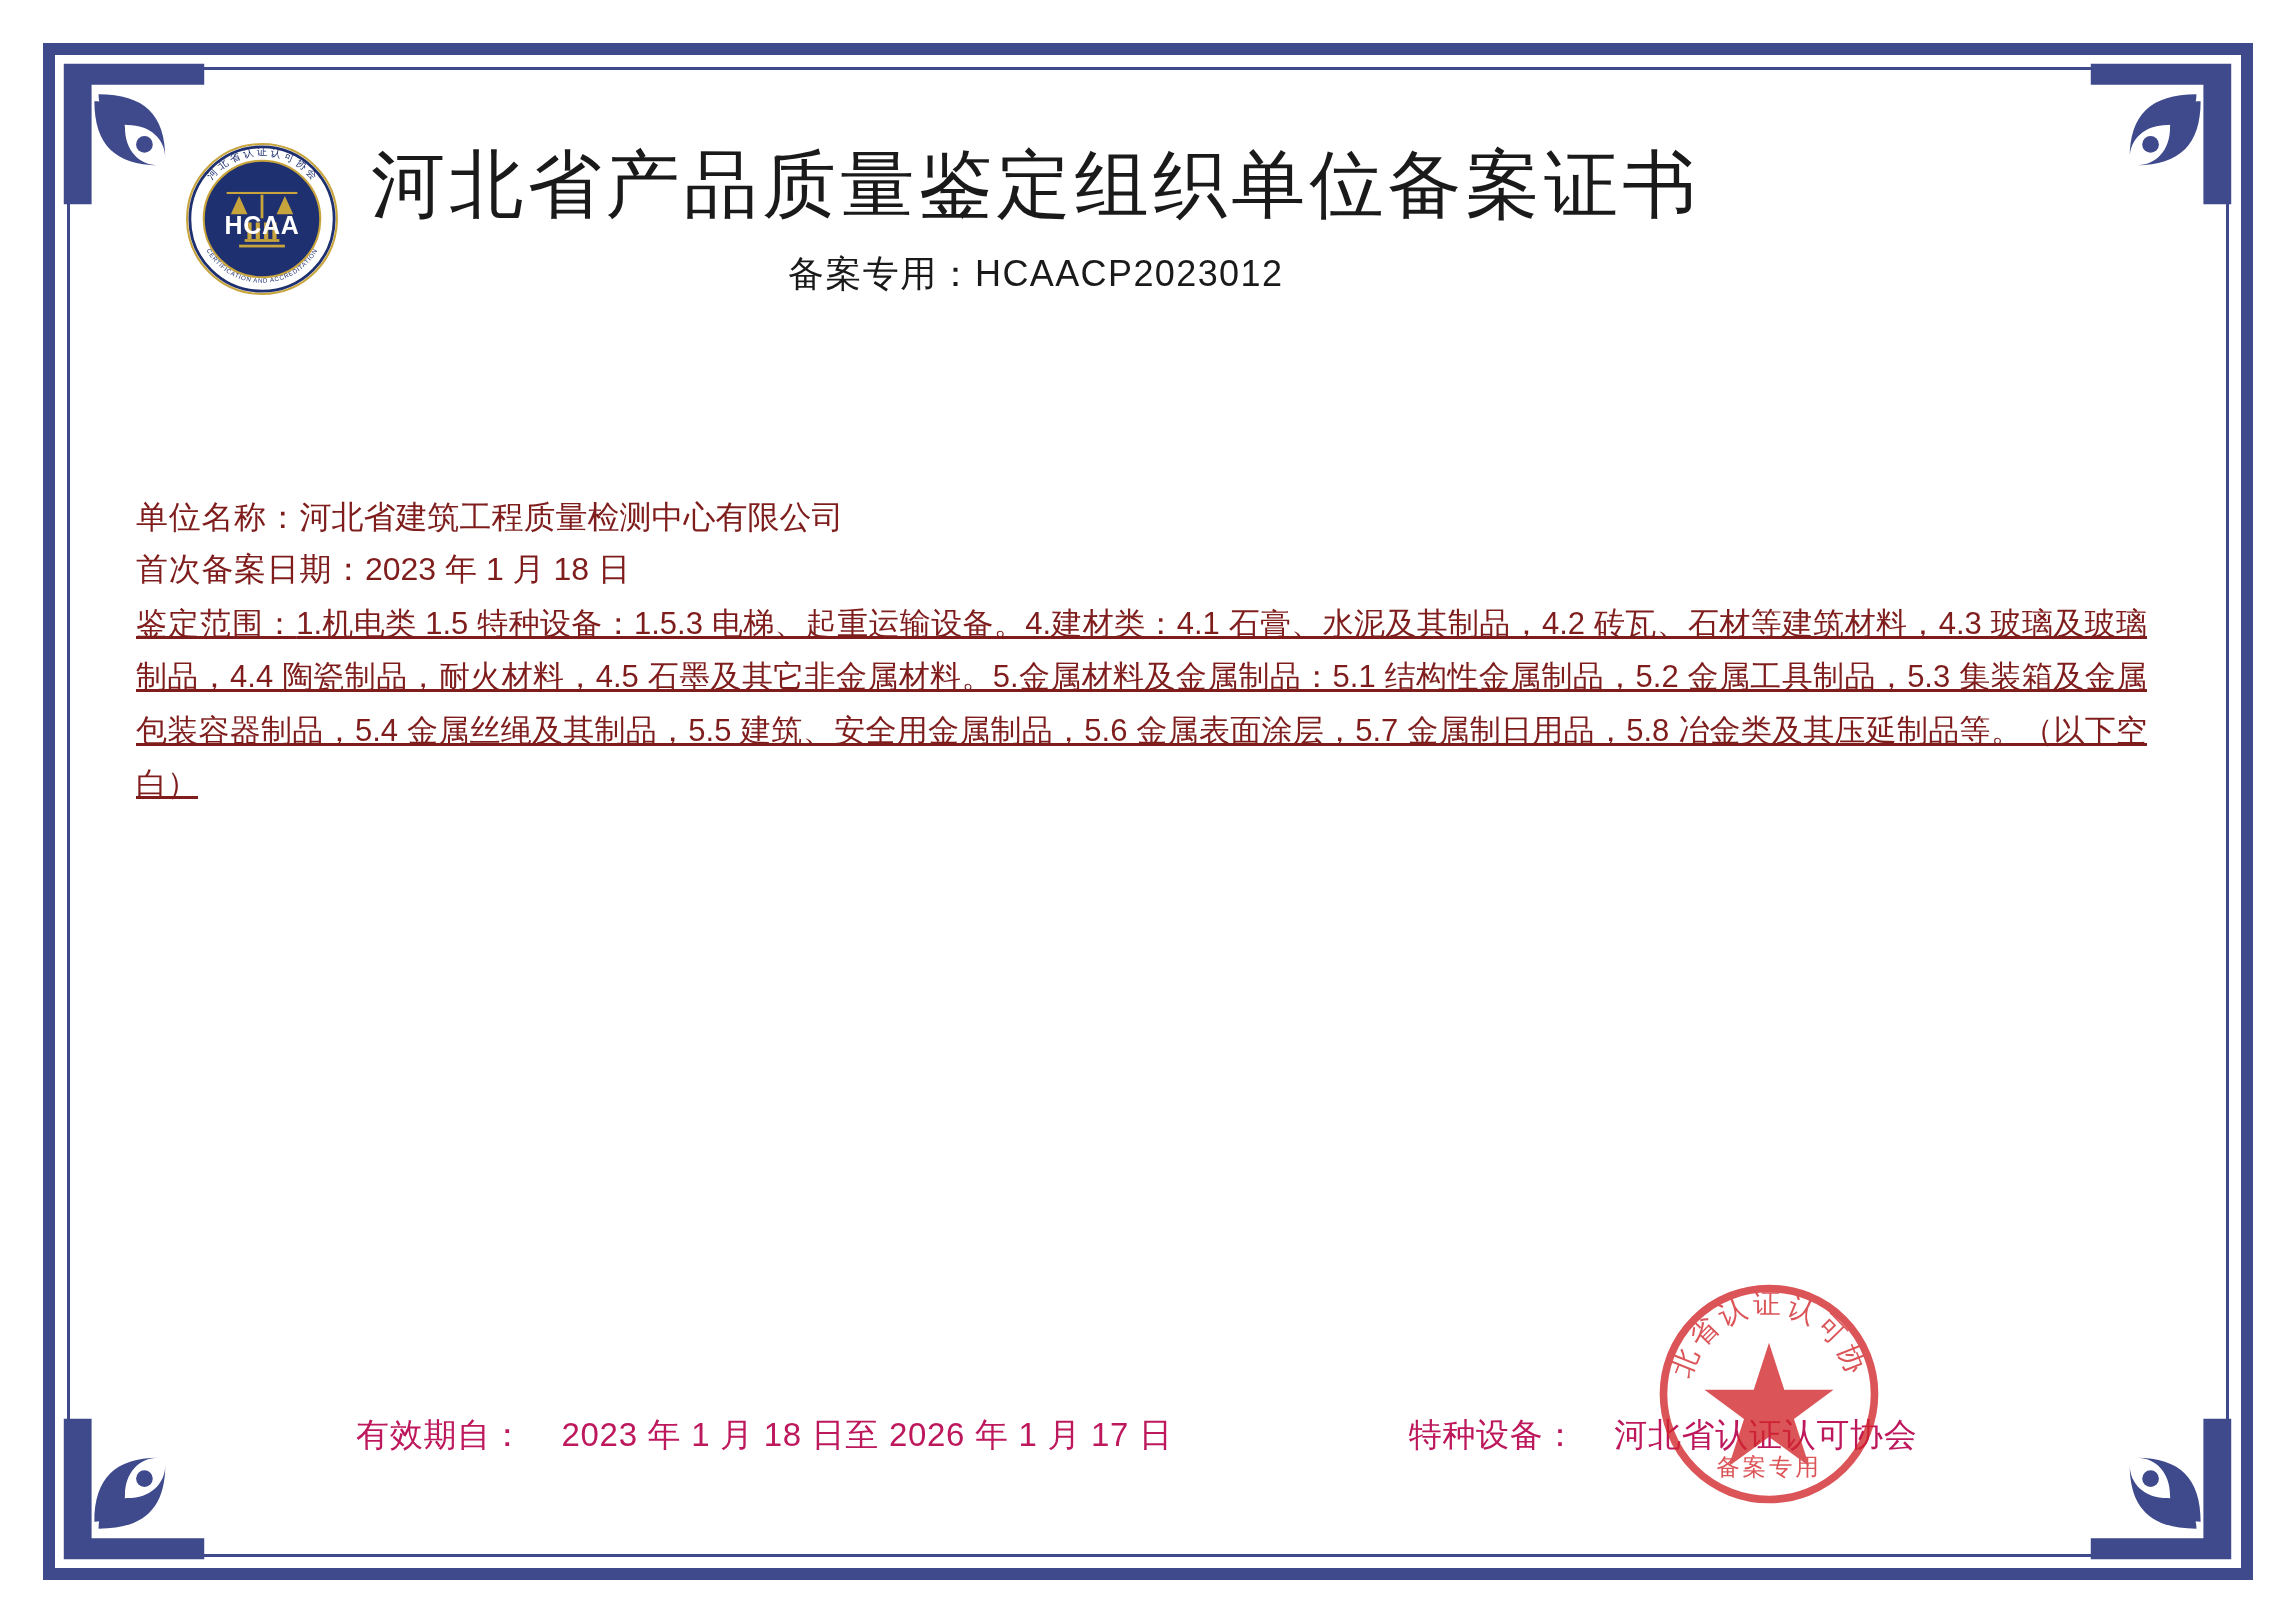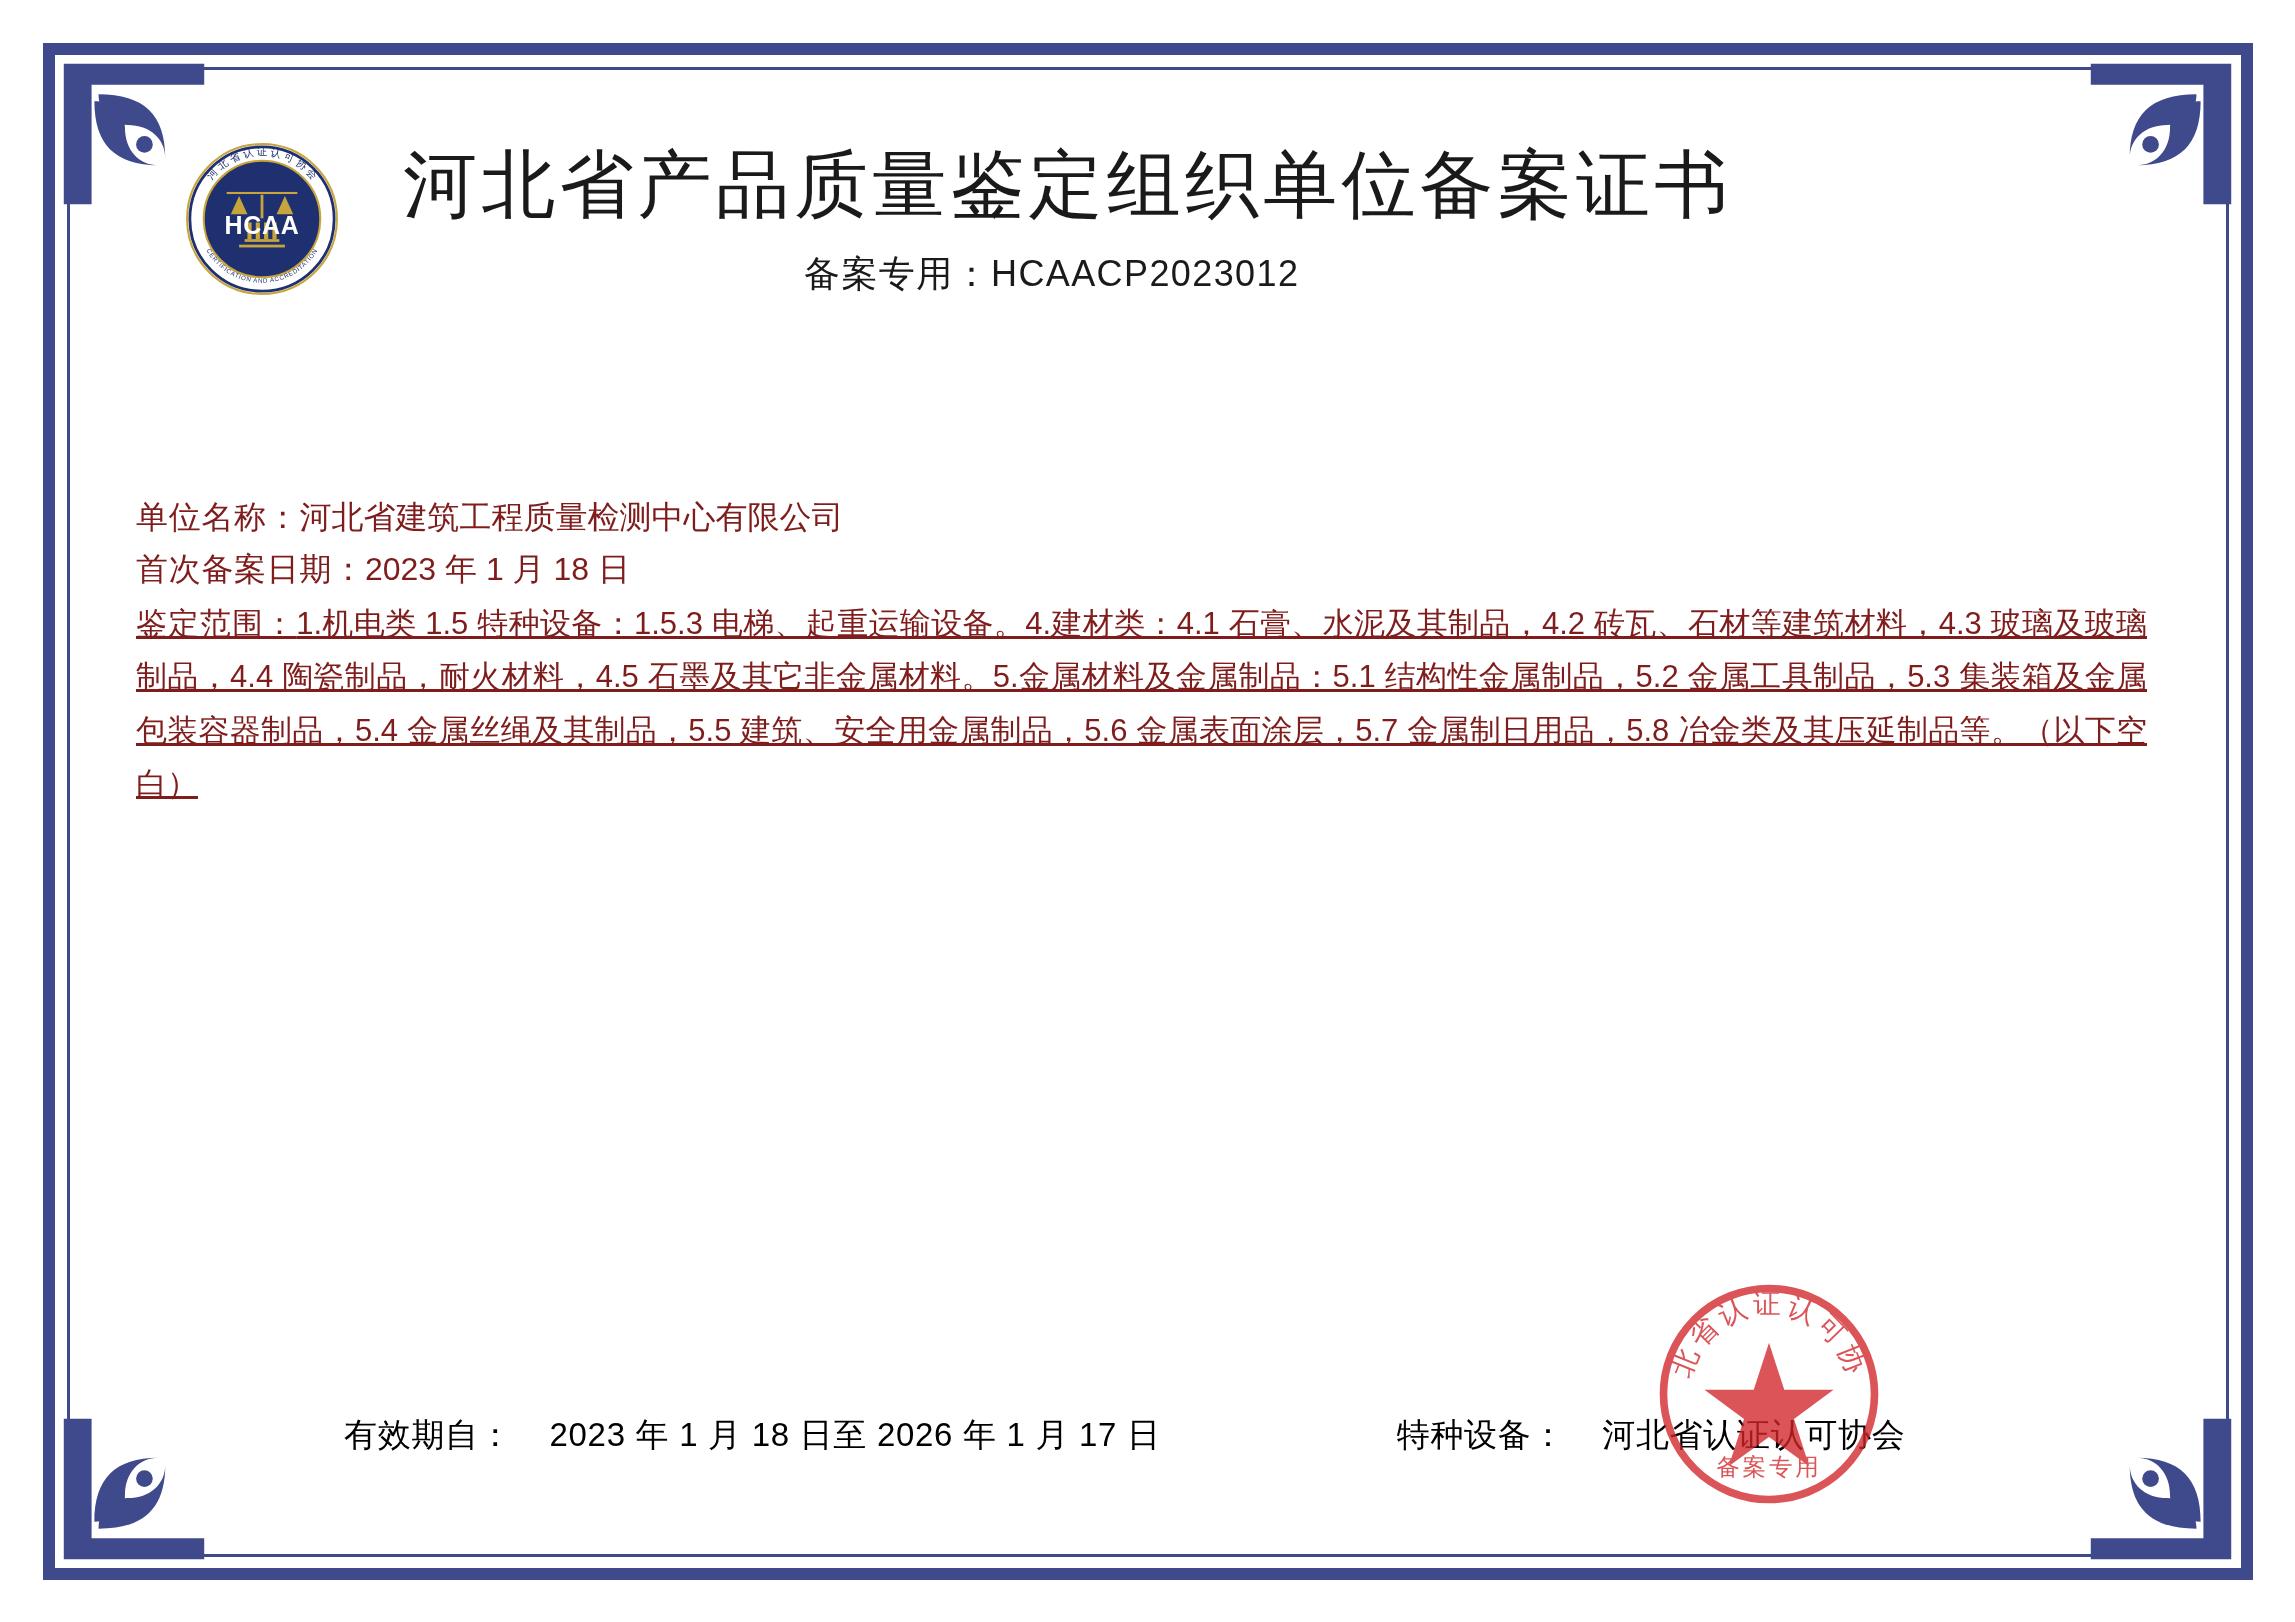--- a/index.html
+++ b/index.html
@@ -74,21 +74,20 @@
     margin-left: 32px;
     margin-top: 7px;
   }
   .main-title {
     font-size: 74px;
     letter-spacing: 4.2px;
     color: #1a1a1a;
     font-weight: 400;
     white-space: nowrap;
     line-height: 1.25;
-    margin-left: 32px;
   }
   .record-no {
     margin-top: 18px;
     font-size: 36px;
     text-align: center;
     letter-spacing: 1.4px;
     color: #1a1a1a;
     white-space: nowrap;
   }
 
@@ -113,25 +112,25 @@
     line-height: 1.72;
     text-align: justify;
     font-size: 31px;
     text-decoration: underline;
   }
   .scope .f-label { white-space: nowrap; }
 
   
   .footer {
     position: absolute;
-    left: 136px;
+    left: 148px;
     bottom: 165px;
     width: 2011px;
     font-size: 33px;
-    color: #000000;
+    color: #be185d;
     display: flex;
     align-items: center;
   }
   .validity {
     margin-left: 208px;
     white-space: nowrap;
     letter-spacing: 0.7px;
   }
   .validity .gap { display: inline-block; width: 37px; }
   .issuer {

